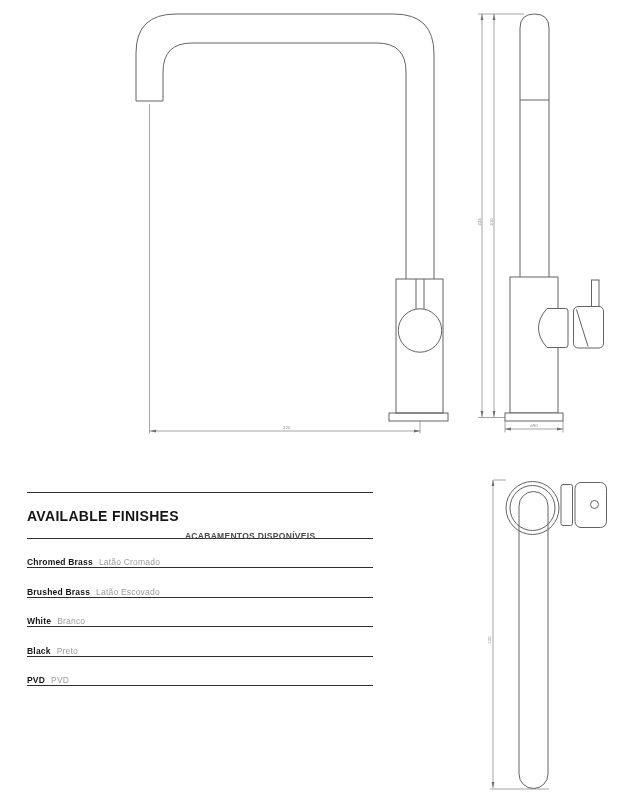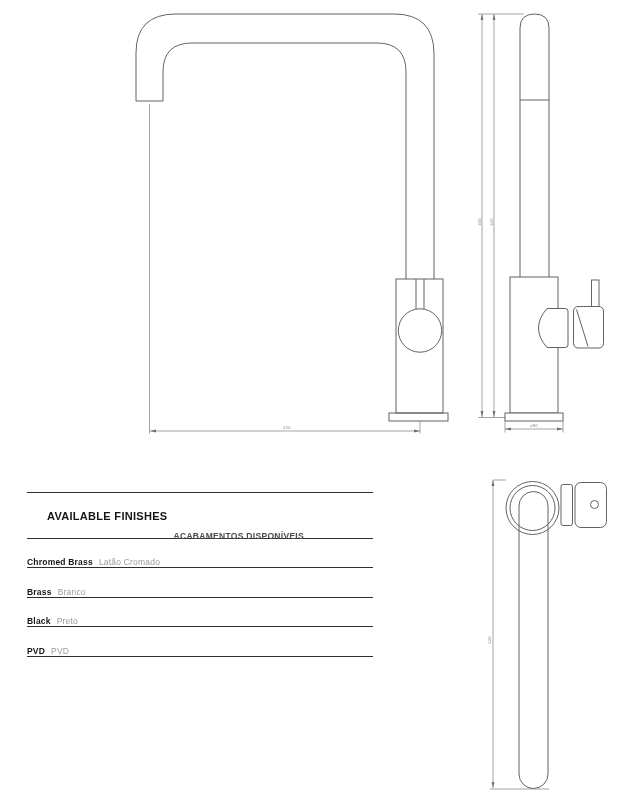--- a/index.html
+++ b/index.html
@@ -19,21 +19,21 @@
   .finishes .hdr-row{
     height:45px;display:flex;align-items:center;
     border-bottom:1.6px solid #2e2e2e;
   }
   .finishes .row{
     height:28.4px;display:flex;align-items:flex-end;
     border-bottom:1.6px solid #2e2e2e;
   }
   .en{font-size:8.5px;font-weight:700;color:#161616;letter-spacing:.2px;white-space:pre;}
   .pt{font-size:8.5px;font-weight:400;color:#9a9a9a;letter-spacing:.2px;margin-left:6px;white-space:pre;}
-  .hdr-en{font-size:11px;font-weight:700;color:#161616;letter-spacing:.3px;margin-left:20px;}
+  .hdr-en{font-size:14px;font-weight:700;color:#161616;letter-spacing:.3px;}
   .hdr-pt{font-size:8.5px;font-weight:700;color:#4c4c4c;letter-spacing:.3px;margin-left:6px;margin-top:40px;}
 
   
   .ln{stroke:#636363;stroke-width:1;fill:none;}
   .lnthin{stroke:#8d8d8d;stroke-width:0.8;fill:none;}
   .fillwhite{fill:#ffffff;stroke:#636363;stroke-width:1;}
   .dimtxt{font-family:"DejaVu Sans",sans-serif;font-size:4px;fill:#8d8d8d;}
   .arr{fill:#6f6f6f;stroke:none;}
 </style>
 </head>
@@ -118,21 +118,25 @@
     <div class="hdr-row">
       <span class="hdr-en">AVAILABLE FINISHES</span>
       <span class="hdr-pt">ACABAMENTOS DISPONÍVEIS</span>
     </div>
 
     <div class="row">
       <span class="en">Chromed Brass</span>
       <span class="pt">Latão Cromado</span>
     </div>
     <div class="row">
-      <span class="en">Brass</span>
+      <span class="en">Brushed Brass</span>
+      <span class="pt">Latão Escovado</span>
+    </div>
+    <div class="row">
+      <span class="en">White</span>
       <span class="pt">Branco</span>
     </div>
     <div class="row">
       <span class="en">Black</span>
       <span class="pt">Preto</span>
     </div>
     <div class="row">
       <span class="en">PVD</span>
       <span class="pt">PVD</span>
     </div>

